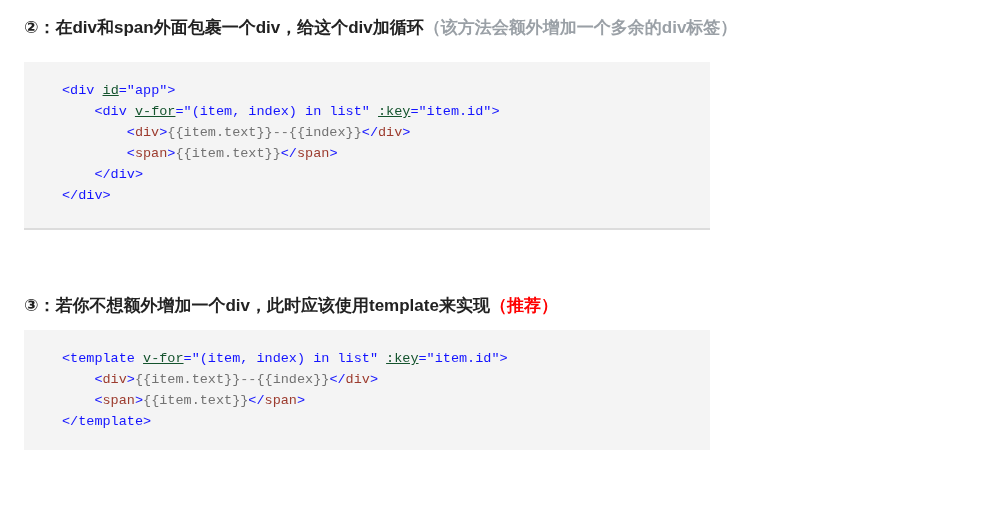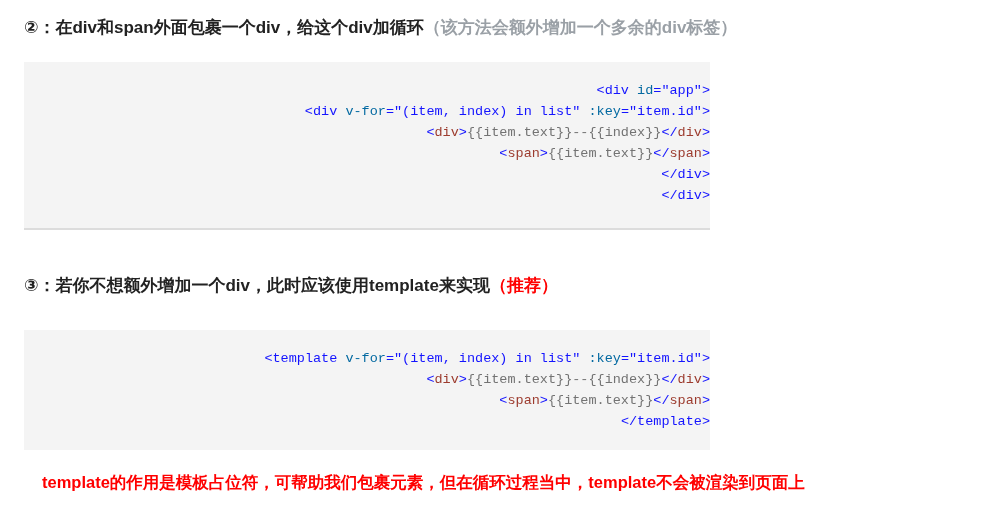--- a/index.html
+++ b/index.html
@@ -13,21 +13,20 @@
     font-family: "Liberation Sans", "DejaVu Sans", sans-serif;
     color: #1a1a1a;
     overflow: hidden;
     position: relative;
   }
 
   .page {
     position: relative;
     width: 986px;
     height: 509px;
-    text-align: right;
   }
 
   
   .heading {
     position: absolute;
     left: 24px;
     font-size: 17px;
     font-weight: bold;
     letter-spacing: 0px;
     white-space: nowrap;
@@ -39,21 +38,21 @@
   }
   .heading .note-gray {
     color: #9aa0a6;
     font-weight: bold;
   }
   .heading .note-red {
     color: #ff0000;
     font-weight: bold;
   }
   #heading-2 { top: 18px; }
-  #heading-3 { top: 276px; }
+  #heading-3 { top: 296px; }
 
   
   .code-block {
     position: absolute;
     left: 24px;
     background: #f4f4f4;
     font-family: "Liberation Mono", "DejaVu Sans Mono", monospace;
     font-size: 13.5px;
     line-height: 21px;
     box-sizing: border-box;
@@ -75,21 +74,21 @@
   .code-line {
     white-space: pre;
     padding-left: 38px;
     height: 21px;
   }
 
   
   .tok-br   { color: #1414ff; }          
   .tok-tag  { color: #9c3b2e; }          
   .tok-tagb { color: #1414ff; }          
-  .tok-attr { color: #0369a1; }          
+  .tok-attr { color: #14532d; text-decoration: underline; }          
   .tok-str  { color: #1414ff; }          
   .tok-txt  { color: #737373; }          
 
   
   #footer-note {
     position: absolute;
     left: 42px;
     top: 472px;
     font-size: 16.5px;
     font-weight: bold;
@@ -108,15 +107,14 @@
   </div>
 
   <div class="code-block" id="code-block-1"><div class="code-line"><span class="tok-br">&lt;</span><span class="tok-tagb">div</span><span class="tok-txt"> </span><span class="tok-attr">id</span><span class="tok-str">="app"</span><span class="tok-br">&gt;</span></div><div class="code-line"><span class="tok-br">    &lt;</span><span class="tok-tagb">div</span><span class="tok-txt"> </span><span class="tok-attr">v-for</span><span class="tok-str">="(item, index) in list"</span><span class="tok-txt"> </span><span class="tok-attr">:key</span><span class="tok-str">="item.id"</span><span class="tok-br">&gt;</span></div><div class="code-line"><span class="tok-br">        &lt;</span><span class="tok-tag">div</span><span class="tok-br">&gt;</span><span class="tok-txt">{{item.text}}--{{index}}</span><span class="tok-br">&lt;/</span><span class="tok-tag">div</span><span class="tok-br">&gt;</span></div><div class="code-line"><span class="tok-br">        &lt;</span><span class="tok-tag">span</span><span class="tok-br">&gt;</span><span class="tok-txt">{{item.text}}</span><span class="tok-br">&lt;/</span><span class="tok-tag">span</span><span class="tok-br">&gt;</span></div><div class="code-line"><span class="tok-br">    &lt;/</span><span class="tok-tagb">div</span><span class="tok-br">&gt;</span></div><div class="code-line"><span class="tok-br">&lt;/</span><span class="tok-tagb">div</span><span class="tok-br">&gt;</span></div></div>
 
   <div class="heading" id="heading-3">
     <span class="marker">③：</span><span>若你不想额外增加一个div，此时应该使用template来实现</span><span class="note-red">（推荐）</span>
   </div>
 
   <div class="code-block" id="code-block-2"><div class="code-line"><span class="tok-br">&lt;</span><span class="tok-tagb">template</span><span class="tok-txt"> </span><span class="tok-attr">v-for</span><span class="tok-str">="(item, index) in list"</span><span class="tok-txt"> </span><span class="tok-attr">:key</span><span class="tok-str">="item.id"</span><span class="tok-br">&gt;</span></div><div class="code-line"><span class="tok-br">    &lt;</span><span class="tok-tag">div</span><span class="tok-br">&gt;</span><span class="tok-txt">{{item.text}}--{{index}}</span><span class="tok-br">&lt;/</span><span class="tok-tag">div</span><span class="tok-br">&gt;</span></div><div class="code-line"><span class="tok-br">    &lt;</span><span class="tok-tag">span</span><span class="tok-br">&gt;</span><span class="tok-txt">{{item.text}}</span><span class="tok-br">&lt;/</span><span class="tok-tag">span</span><span class="tok-br">&gt;</span></div><div class="code-line"><span class="tok-br">&lt;/</span><span class="tok-tagb">template</span><span class="tok-br">&gt;</span></div></div>
 
-  <div id="footer-note">template的作用是模板占位符，可帮助我们包裹元素，但在循环过程当中，template不会被渲染到页面上</div>
 
 </div>
 
 </body></html>

